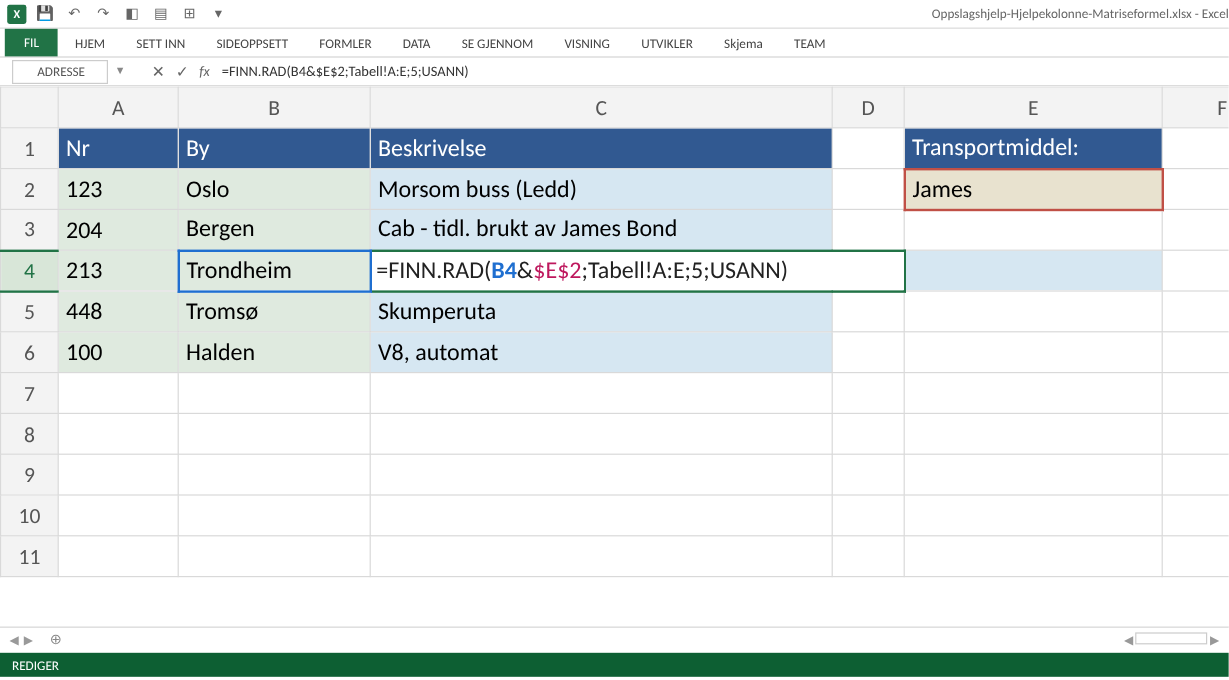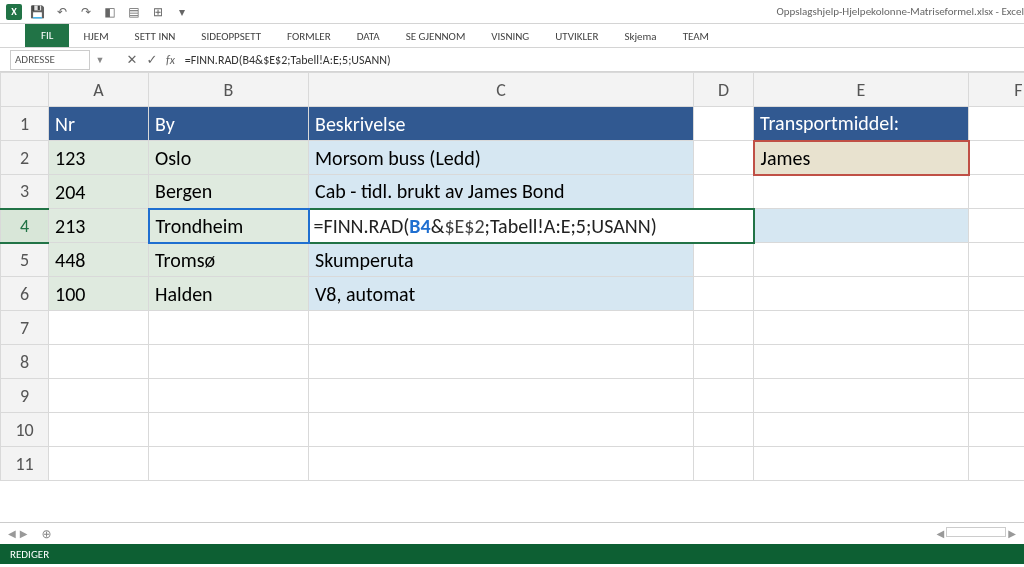--- a/index.html
+++ b/index.html
@@ -6,27 +6,27 @@
   html, body { width: 1024px; height: 567px; overflow: hidden; background: #fff; }
   
   
   .titlebar { height: 24px; background: #fff; display: flex; align-items: center; font-size: 11px; color: #444; border-bottom: 1px solid #d4d4d4; }
   .titlebar .qat { display: flex; align-items: center; gap: 8px; padding: 0 6px; }
   .excel-logo { width: 16px; height: 16px; background: #217346; color: #fff; font-weight: bold; font-size: 10px; display: flex; align-items: center; justify-content: center; border-radius: 2px; }
   .qat-icon { width: 16px; height: 16px; display: flex; align-items: center; justify-content: center; color: #666; font-size: 12px; }
   .titlebar .title { flex: 1; text-align: right; color: #666; }
   
   
-  .ribbon-tabs { height: 24px; background: #fff; display: flex; align-items: flex-end; font-size: 11px; border-bottom: 1px solid #d4d4d4; padding-left: 25px; gap: 2px; }
+  .ribbon-tabs { height: 24px; background: #fff; display: flex; align-items: flex-end; font-size: 11px; border-bottom: 1px solid #d4d4d4; padding-left: 4px; gap: 2px; }
   .ribbon-tab { padding: 4px 12px; color: #444; cursor: pointer; }
   .ribbon-tab.file { background: #217346; color: #fff; padding: 5px 16px; }
   
   
   .formula-row { height: 24px; display: flex; align-items: center; border-bottom: 1px solid #d4d4d4; font-size: 12px; }
-  .name-box { width: 80px; height: 20px; border: 1px solid #ccc; margin: 0 4px 0 10px; padding: 0 4px; display: flex; align-items: center; font-size: 11px; color: #555; }
+  .name-box { width: 80px; height: 20px; border: 1px solid #ccc; margin: 0 4px 0 10px; padding: 0 20px; display: flex; align-items: center; font-size: 11px; color: #555; }
   .name-dd { width: 12px; text-align: center; color: #888; font-size: 9px; }
   .fb-sep { width: 16px; }
   .fb-btn { width: 20px; text-align: center; color: #666; font-size: 13px; }
   .fx-label { font-style: italic; font-size: 12px; color: #666; padding: 0 4px; }
   .formula-input { flex: 1; padding: 0 6px; color: #333; font-size: 12px; }
   
   
   .grid-wrap { position: relative; height: 450px; overflow: hidden; background: #fff; }
   table.grid { border-collapse: collapse; table-layout: fixed; width: 1024px; }
   table.grid th, table.grid td { border: 1px solid #d9d9d9; font-size: 20px; font-weight: 400; height: 34px; padding: 0 6px; text-align: left; overflow: hidden; white-space: nowrap; }
@@ -49,21 +49,21 @@
   .band-odd { background: #dfeadf !important; }
   .band-even { background: #d6e7f2 !important; }
   .band-sel { background: #d6e7f2 !important; }
   .e1 { background: #315991 !important; color: #fff !important; }
   .e2 { background: #e8e2cf !important; border: 2px solid #c05046 !important; }
   
   
   .editing-cell { position: relative; border: 2px solid #217346 !important; background: #fff !important; padding: 0 4px !important; }
   .editing-cell .formula-display { font-size: 20px; color: #222; }
   .editing-cell .tok-ref1 { color: #1f6fd0; font-weight: bold; }
-  .editing-cell .tok-ref2 { color: #404040; }
+  .editing-cell .tok-ref2 { color: #be185d; }
   .b4-ref { border: 2px solid #1f6fd0 !important; }
   
   
   .sheet-tabs-row { height: 22px; background: #fff; border-top: 1px solid #ccc; display: flex; align-items: center; font-size: 12px; }
   .sheet-nav { display: flex; gap: 4px; padding: 0 8px; color: #999; font-size: 10px; }
   .sheet-tabs { display: flex; }
   .sheet-tab { padding: 2px 14px; border: 1px solid #ccc; border-bottom: none; background: #f8f8f8; color: #555; margin-right: -1px; cursor: pointer; }
   .sheet-tab.active { background: #fff; border-bottom: 2px solid #217346; color: #217346; font-weight: 400; }
   .sheet-add { width: 22px; text-align: center; color: #888; }
   .sheet-scroll { margin-left: auto; display: flex; gap: 2px; padding-right: 8px; color: #999; font-size: 10px; }

